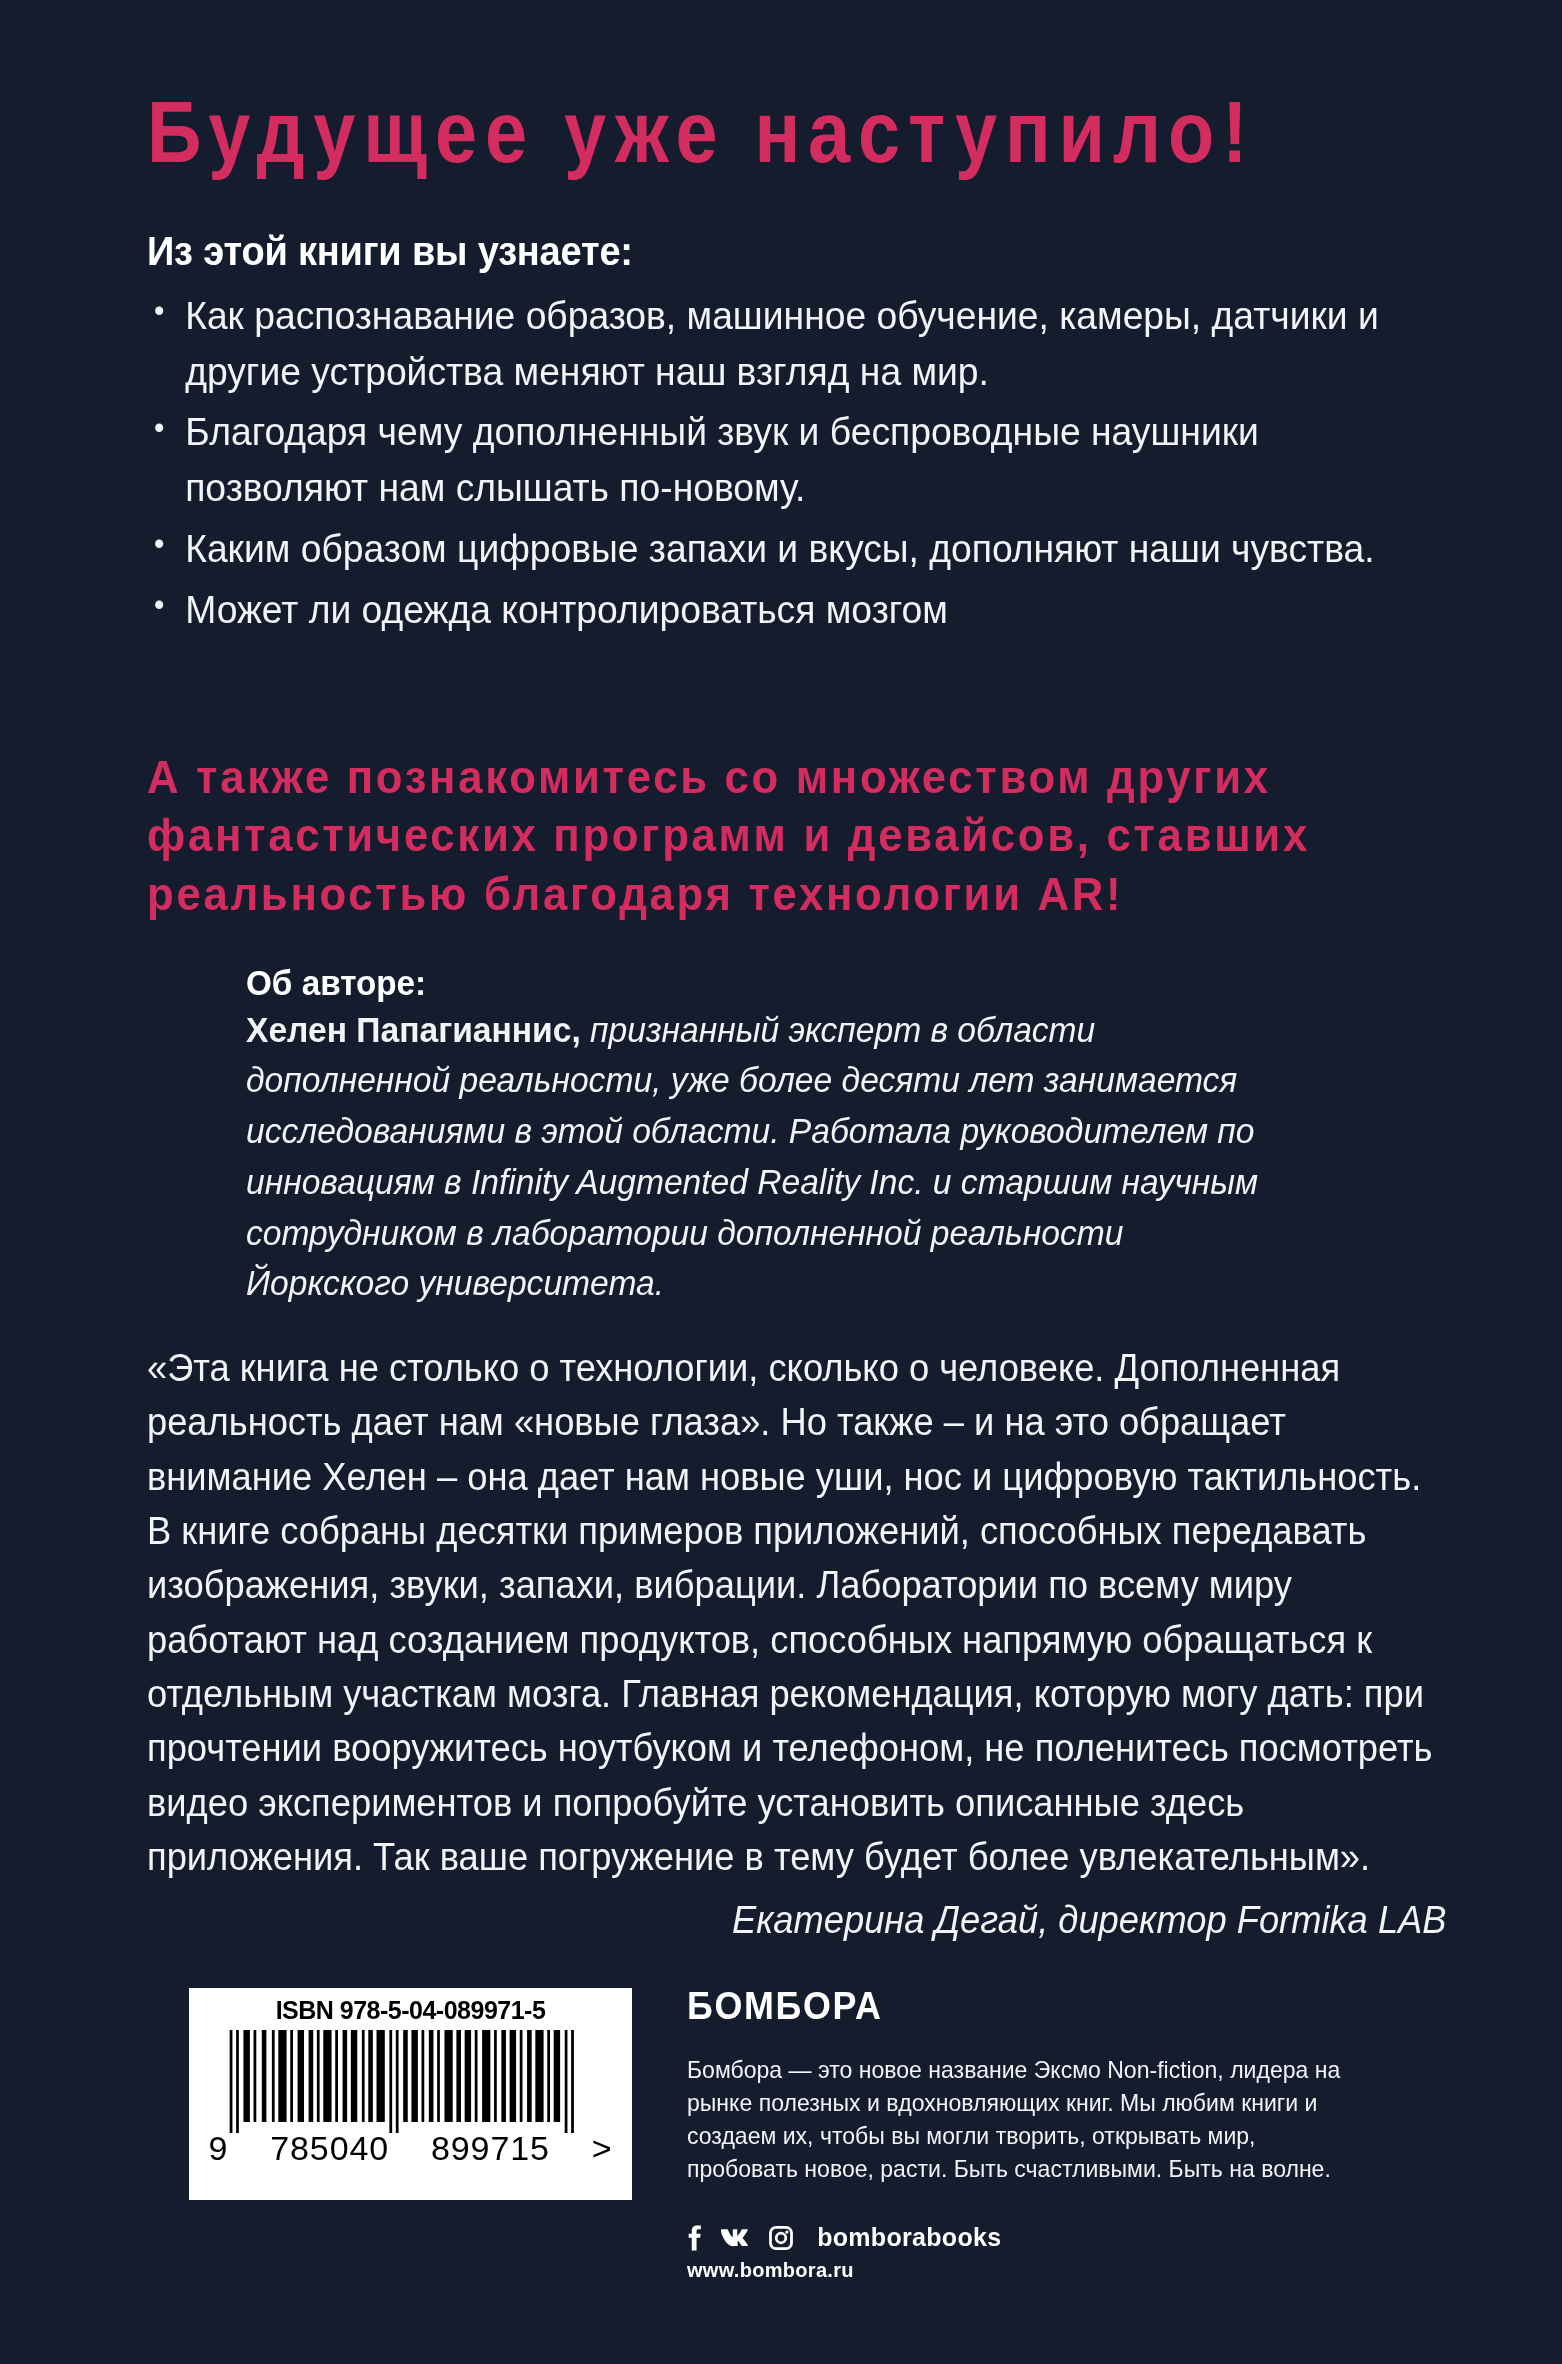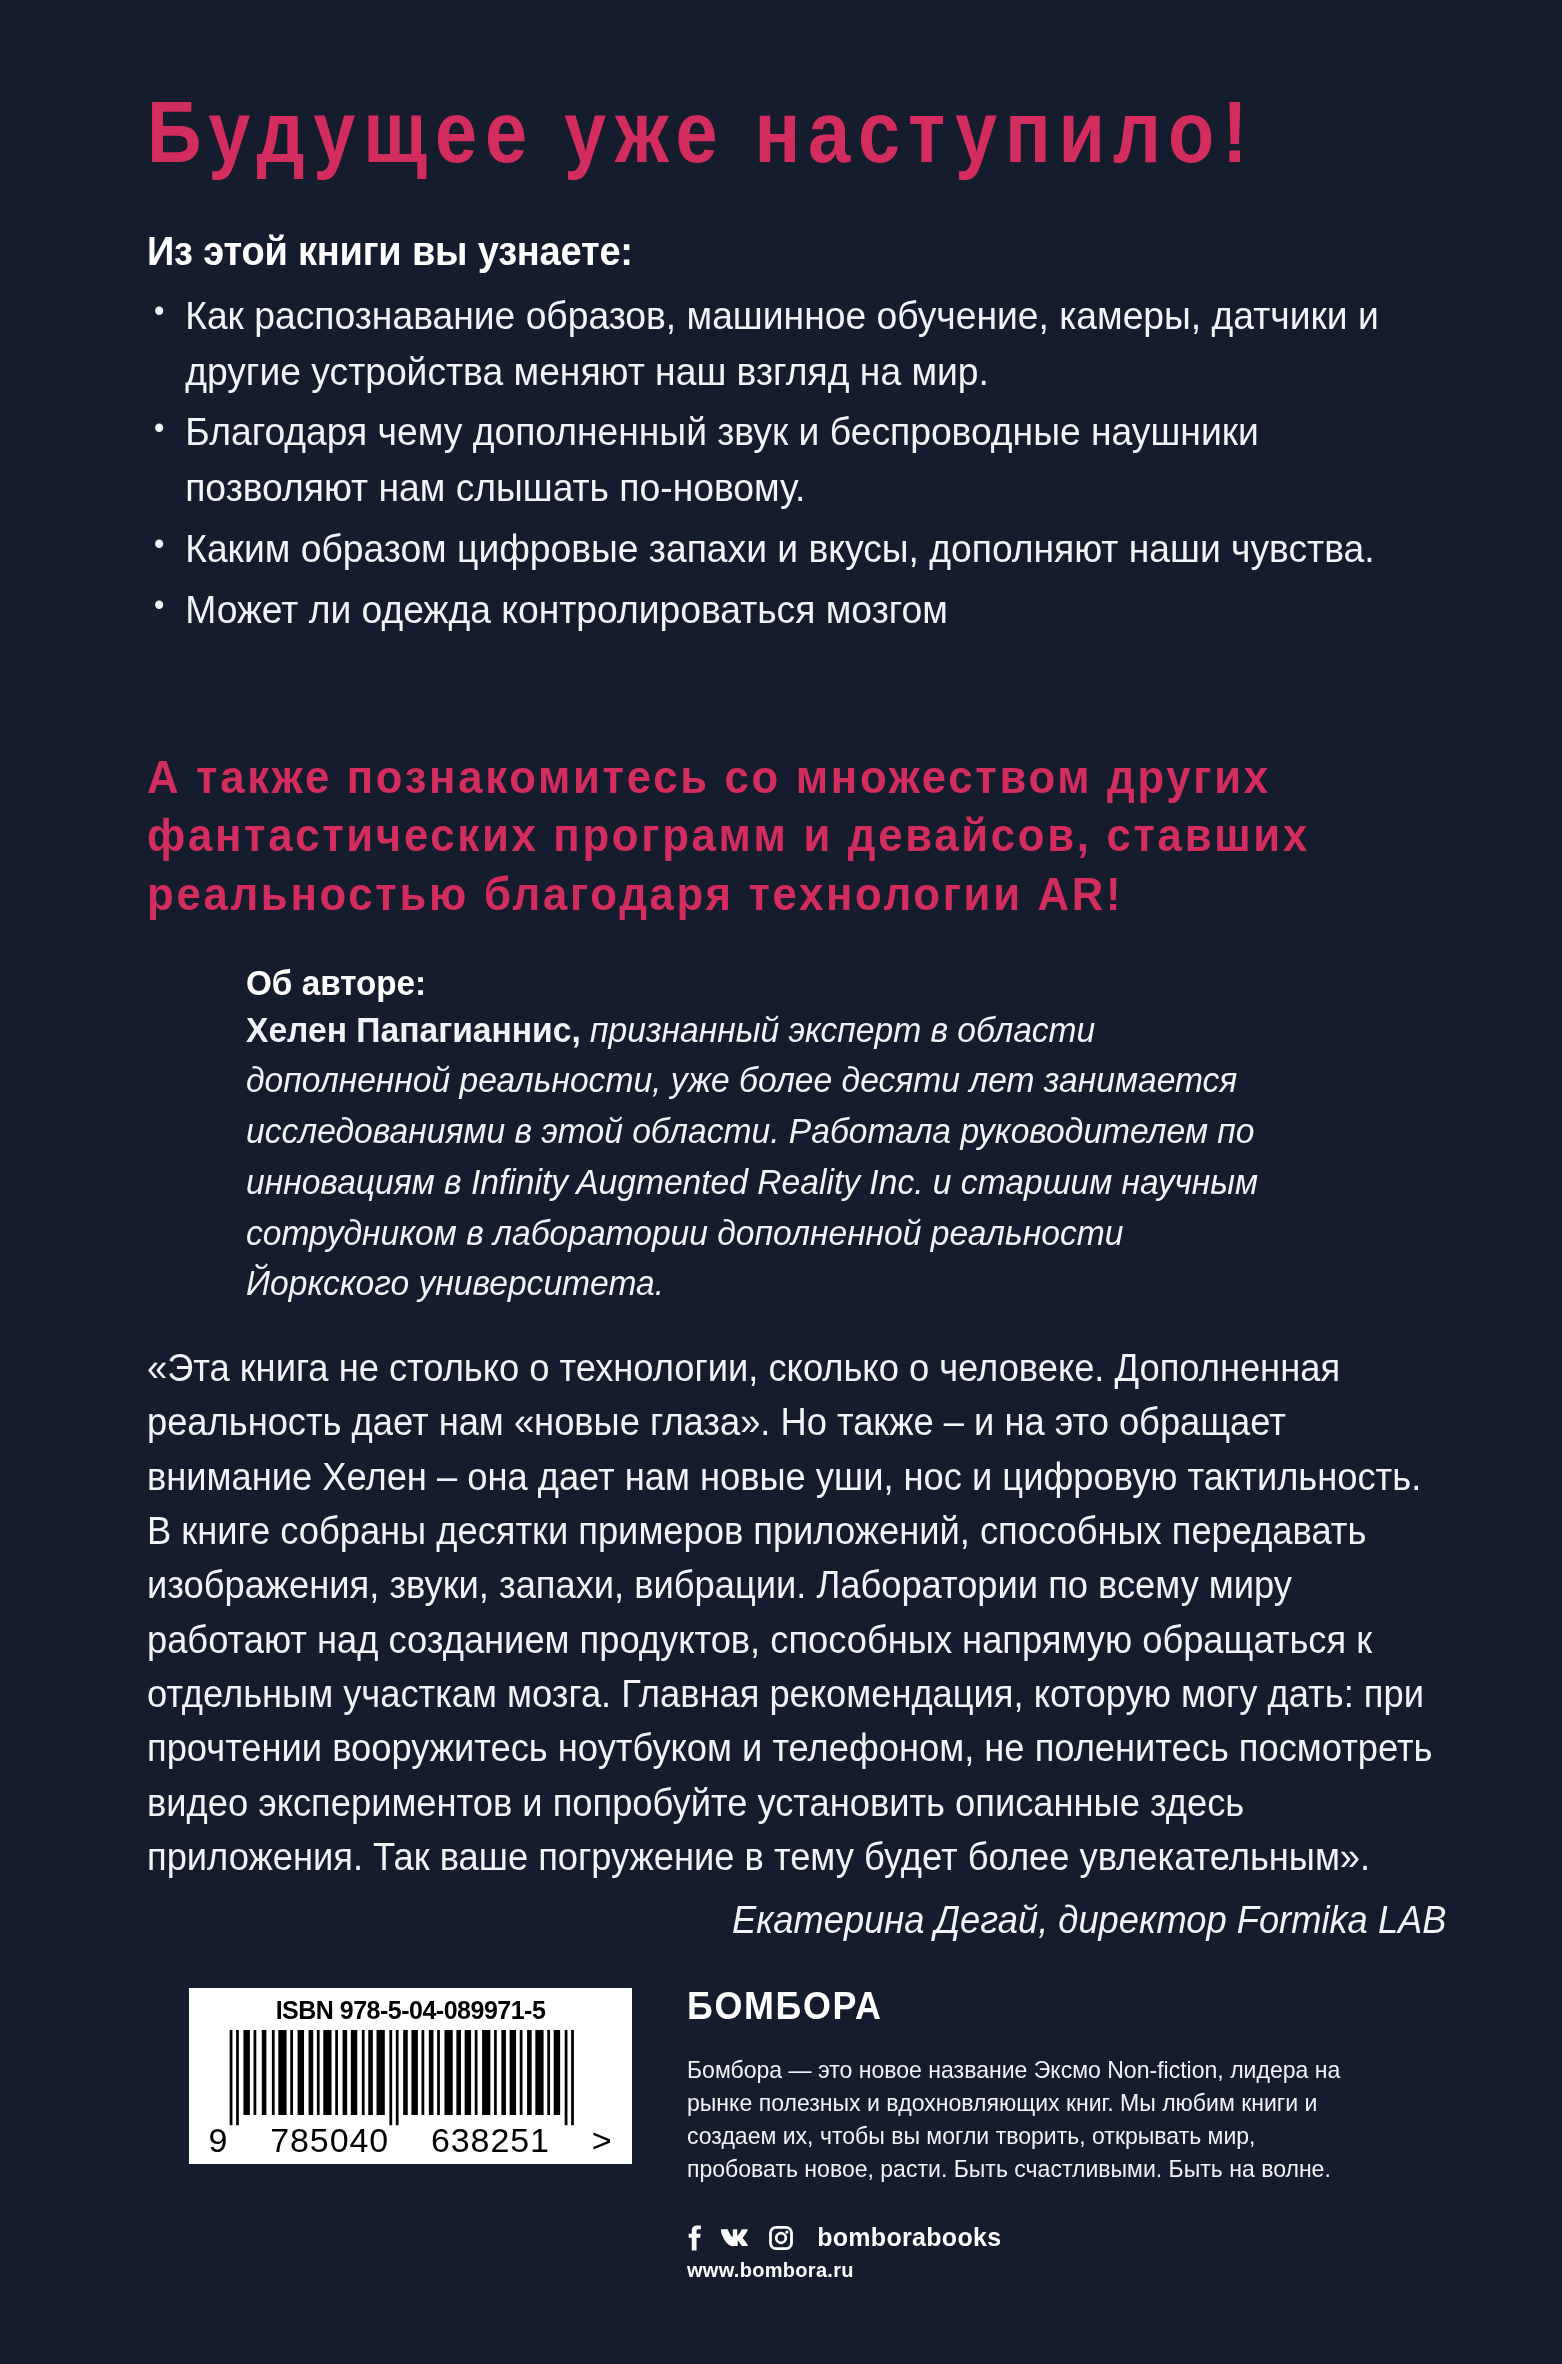--- a/index.html
+++ b/index.html
@@ -141,21 +141,21 @@
     font-size: 38px;
     padding-right: 7.3px;
   }
 
   
   .barcode-box {
     position: absolute;
     left: 189px;
     top: 1988px;
     width: 443px;
-    height: 176px;
+    height: 212px;
     background: #ffffff;
     color: #000000;
     box-sizing: border-box;
     padding: 10px 11px 7.3px 11px;
     display: flex;
     flex-direction: column;
     align-items: center;
   }
   .barcode-isbn {
     font-size: 25px;
@@ -333,21 +333,21 @@
         <rect x="337" y="0" width="9" height="100"></rect>
         <rect x="350" y="0" width="3" height="100"></rect>
         <rect x="357" y="0" width="7" height="100"></rect>
         <rect x="369" y="0" width="3" height="112"></rect>
         <rect x="376" y="0" width="3" height="112"></rect>
       </g>
     </svg>
     <div class="barcode-digits">
       <span>9</span>
       <span>785040</span>
-      <span>638251</span>
+      <span>899715</span>
       <span>&gt;</span>
     </div>
   </div>
 
 
   <div class="publisher">
     <div class="publisher-name">БОМБОРА</div>
     <div class="publisher-desc">Бомбора — это новое название Эксмо Non-fiction, лидера на рынке полезных и вдохновляющих книг. Мы любим книги и создаем их, чтобы вы могли творить, открывать мир, пробовать новое, расти. Быть счастливыми. Быть на волне.</div>
 
     <div class="social-row">

